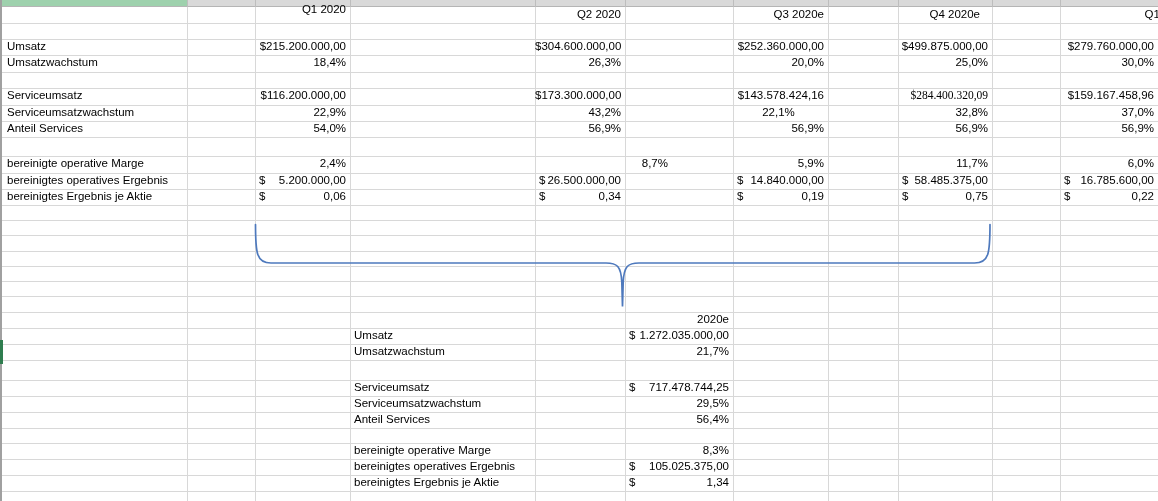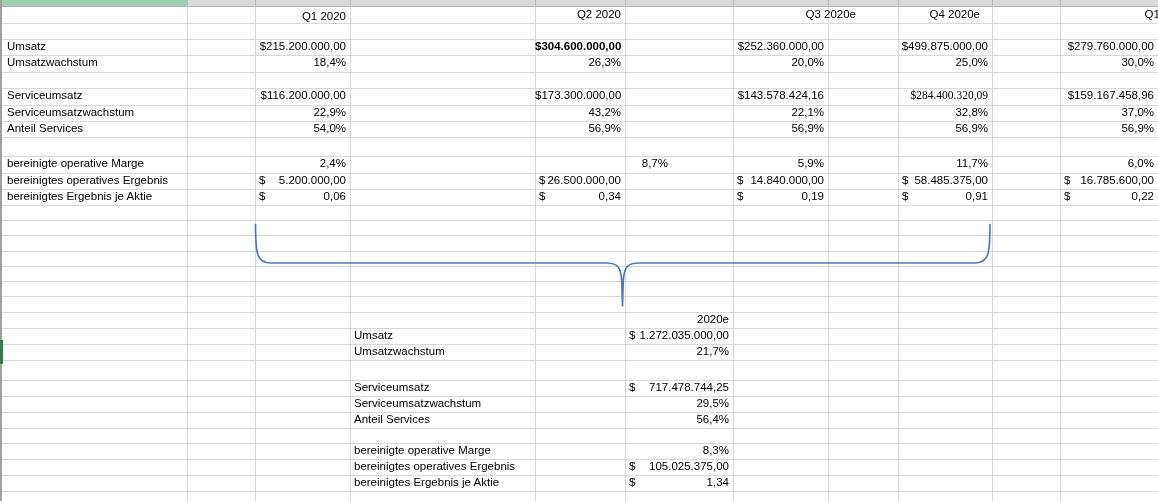--- a/index.html
+++ b/index.html
@@ -76,47 +76,47 @@
       <div class="vline" style="left: 828px;"></div>
       <div class="hdrsep" style="left: 828px;"></div>
       <div class="vline" style="left: 898px;"></div>
       <div class="hdrsep" style="left: 898px;"></div>
       <div class="vline" style="left: 992px;"></div>
       <div class="hdrsep" style="left: 992px;"></div>
       <div class="vline" style="left: 1060px;"></div>
       <div class="hdrsep" style="left: 1060px;"></div>
     </div>
   <div id="cells">
-      <div class="cell hdr" style="left: 255px; width: 95px; top: 9px; height: 16px; line-height: 15px; padding-left: 31px;">Q1 2020</div>
+      <div class="cell hdr" style="left: 255px; width: 95px; top: 2px; height: 16px; line-height: 15px; padding-left: 31px;">Q1 2020</div>
       <div class="cell hdr" style="left: 535px; width: 90px; top: 7px; height: 16px; line-height: 15px;">Q2 2020</div>
-      <div class="cell hdr" style="left: 733px; width: 95px; top: 7px; height: 16px; line-height: 15px; margin-left: 32px;">Q3 2020e</div>
+      <div class="cell hdr" style="left: 733px; width: 95px; top: 7px; height: 16px; line-height: 15px;">Q3 2020e</div>
       <div class="cell hdr" style="left: 890px; width: 94px; top: 7px; height: 16px; line-height: 15px;">Q4 2020e</div>
       <div class="cell hdr" style="left: 1101px; width: 98px; top: 7px; height: 16px; line-height: 15px;">Q1 2021e</div>
       <div class="cell lbl" style="left: 3px; width: 184px; top: 39px; height: 16px; line-height: 15px;">Umsatz</div>
       <div class="cell val" style="left: 255px; width: 95px; top: 39px; height: 16px; line-height: 15px;">$215.200.000,00</div>
-      <div class="cell val" style="left: 535px; width: 90px; top: 39px; height: 16px; line-height: 15px; font-weight: bold;">$304.600.000,00</div>
+      <div class="cell val" style="left: 535px; width: 90px; top: 39px; height: 16px; line-height: 15px;">$304.600.000,00</div>
       <div class="cell val" style="left: 733px; width: 95px; top: 39px; height: 16px; line-height: 15px;">$252.360.000,00</div>
       <div class="cell val" style="left: 898px; width: 94px; top: 39px; height: 16px; line-height: 15px;">$499.875.000,00</div>
       <div class="cell val" style="left: 1060px; width: 98px; top: 39px; height: 16px; line-height: 15px;">$279.760.000,00</div>
       <div class="cell lbl" style="left: 3px; width: 184px; top: 55px; height: 16.5px; line-height: 15.5px;">Umsatzwachstum</div>
       <div class="cell val" style="left: 255px; width: 95px; top: 55px; height: 16.5px; line-height: 15.5px;">18,4%</div>
       <div class="cell val" style="left: 535px; width: 90px; top: 55px; height: 16.5px; line-height: 15.5px;">26,3%</div>
       <div class="cell val" style="left: 733px; width: 95px; top: 55px; height: 16.5px; line-height: 15.5px;">20,0%</div>
       <div class="cell val" style="left: 898px; width: 94px; top: 55px; height: 16.5px; line-height: 15.5px;">25,0%</div>
       <div class="cell val" style="left: 1060px; width: 98px; top: 55px; height: 16.5px; line-height: 15.5px;">30,0%</div>
       <div class="cell lbl" style="left: 3px; width: 184px; top: 88px; height: 16.5px; line-height: 15.5px;">Serviceumsatz</div>
       <div class="cell val" style="left: 255px; width: 95px; top: 88px; height: 16.5px; line-height: 15.5px;">$116.200.000,00</div>
       <div class="cell val" style="left: 535px; width: 90px; top: 88px; height: 16.5px; line-height: 15.5px;">$173.300.000,00</div>
       <div class="cell val" style="left: 733px; width: 95px; top: 88px; height: 16.5px; line-height: 15.5px;">$143.578.424,16</div>
       <div class="cell val" style="left: 898px; width: 94px; top: 88px; height: 15px; line-height: 15.5px; font-family: Liberation Serif, serif;">$284.400.320,09</div>
       <div class="cell val" style="left: 1060px; width: 98px; top: 88px; height: 16.5px; line-height: 15.5px; border-radius: 8px;">$159.167.458,96</div>
       <div class="cell lbl" style="left: 3px; width: 184px; top: 104.5px; height: 16.5px; line-height: 15.5px;">Serviceumsatzwachstum</div>
       <div class="cell val" style="left: 255px; width: 95px; top: 104.5px; height: 16.5px; line-height: 15.5px;">22,9%</div>
       <div class="cell val" style="left: 535px; width: 90px; top: 104.5px; height: 16.5px; line-height: 15.5px;">43,2%</div>
-      <div class="cell val" style="left: 733px; width: 95px; top: 104.5px; height: 16.5px; line-height: 15.5px;">22,1%</div>
+      <div class="cell val" style="left: 733px; width: 95px; top: 104.5px; height: 16.5px; line-height: 15.5px; text-align: center;">22,1%</div>
       <div class="cell val" style="left: 898px; width: 94px; top: 104.5px; height: 16.5px; line-height: 15.5px;">32,8%</div>
       <div class="cell val" style="left: 1060px; width: 98px; top: 104.5px; height: 16.5px; line-height: 15.5px;">37,0%</div>
       <div class="cell lbl" style="left: 3px; width: 184px; top: 121px; height: 16px; line-height: 15px;">Anteil Services</div>
       <div class="cell val" style="left: 255px; width: 95px; top: 121px; height: 16px; line-height: 15px;">54,0%</div>
       <div class="cell val" style="left: 535px; width: 90px; top: 121px; height: 16px; line-height: 15px;">56,9%</div>
       <div class="cell val" style="left: 733px; width: 95px; top: 121px; height: 16px; line-height: 15px;">56,9%</div>
       <div class="cell val" style="left: 898px; width: 94px; top: 121px; height: 16px; line-height: 15px;">56,9%</div>
       <div class="cell val" style="left: 1060px; width: 98px; top: 121px; height: 16px; line-height: 15px;">56,9%</div>
       <div class="cell lbl" style="left: 3px; width: 184px; top: 156px; height: 16.5px; line-height: 15.5px;">bereinigte operative Marge</div>
       <div class="cell val" style="left: 255px; width: 95px; top: 156px; height: 16.5px; line-height: 15.5px;">2,4%</div>
@@ -153,21 +153,21 @@
       <div class="cell acct" style="left: 535px; width: 90px; top: 189px; height: 16px; line-height: 15px;">
         <span>$</span>
         <span>0,34</span>
       </div>
       <div class="cell acct" style="left: 733px; width: 95px; top: 189px; height: 16px; line-height: 15px;">
         <span>$</span>
         <span>0,19</span>
       </div>
       <div class="cell acct" style="left: 898px; width: 94px; top: 189px; height: 16px; line-height: 15px;">
         <span>$</span>
-        <span>0,91</span>
+        <span>0,75</span>
       </div>
       <div class="cell acct" style="left: 1060px; width: 98px; top: 189px; height: 16px; line-height: 15px;">
         <span>$</span>
         <span>0,22</span>
       </div>
       <div class="cell hdr" style="left: 625px; width: 108px; top: 311.5px; height: 16px; line-height: 15px;">2020e</div>
       <div class="cell lbl" style="left: 350px; width: 185px; top: 327.5px; height: 16px; line-height: 15px;">Umsatz</div>
       <div class="cell acct" style="left: 625px; width: 108px; top: 327.5px; height: 16px; line-height: 15px;">
         <span>$</span>
         <span>1.272.035.000,00</span>

